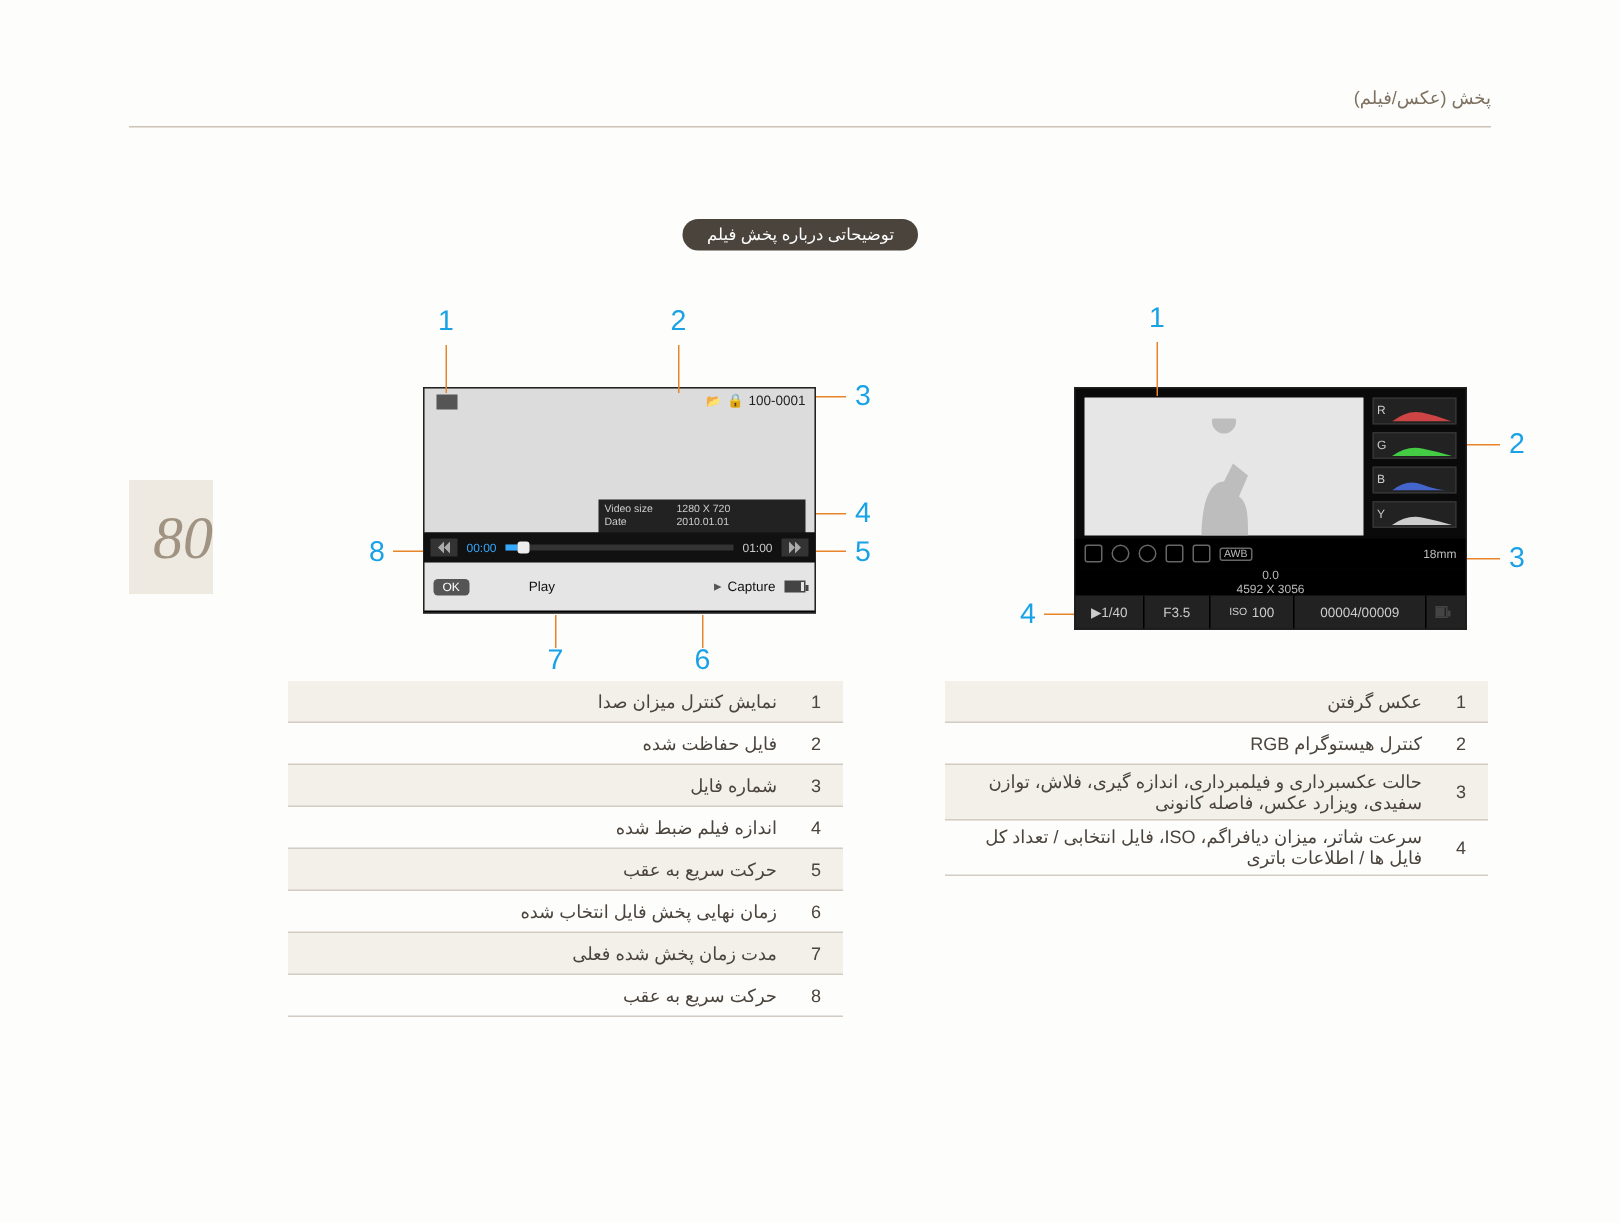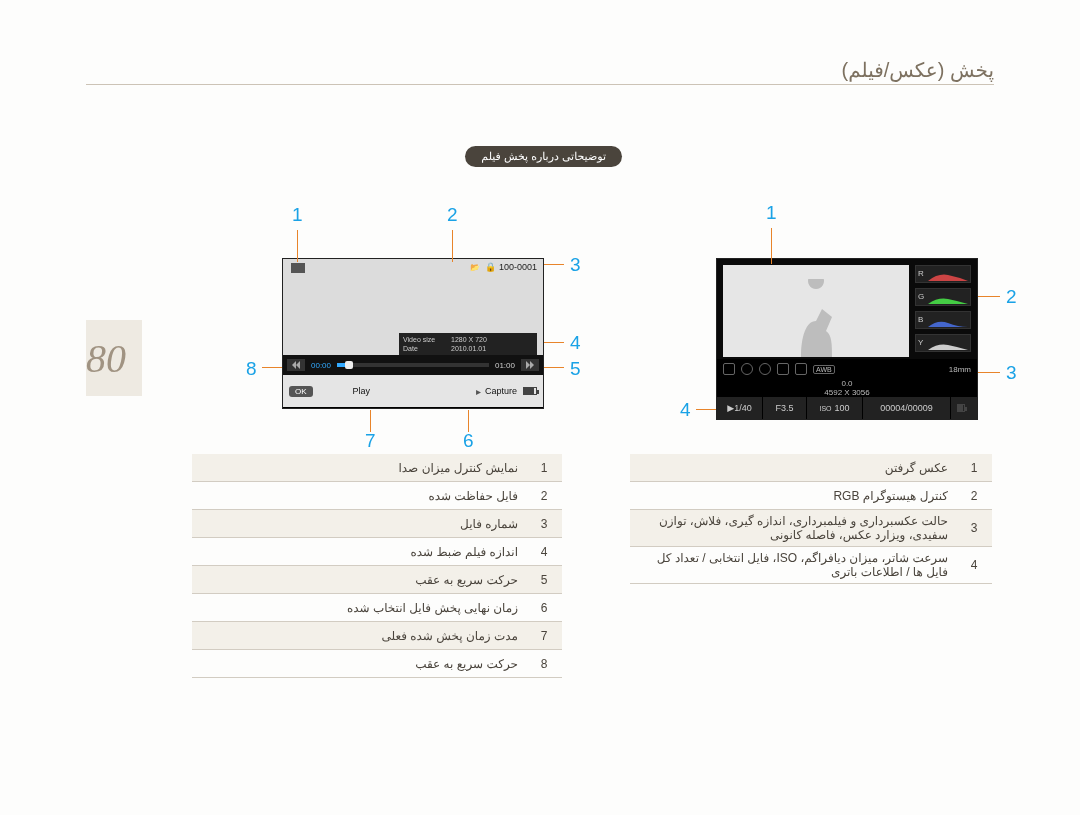--- a/index.html
+++ b/index.html
@@ -8,54 +8,54 @@
     height: 815px;
     background: #fdfdfc;
     font-family: Arial, "Helvetica Neue", sans-serif;
     position: relative;
     color: #333;
   }
   .page-title {
     position: absolute;
     top: 58px;
     right: 86px;
-    font-size: 20px;
+    font-size: 12px;
     color: #7d7160;
     direction: rtl;
   }
   .title-rule {
     position: absolute;
     top: 84px;
     left: 86px;
     right: 86px;
     border-bottom: 1px solid #ccc3b6;
   }
   .page-num-block {
     position: absolute;
     top: 320px;
     left: 86px;
     width: 56px;
     height: 76px;
     background: #eeeae2;
     display: flex;
     align-items: center;
-    justify-content: flex-start;
+    justify-content: flex-end;
   }
   .page-num {
     font-size: 40px;
     font-style: italic;
     color: #a09382;
     font-family: Georgia, serif;
   }
 
   
   .band-title {
     position: absolute;
     top: 146px;
-    right: 458px;
+    right: 468px;
     background: #4a443c;
     color: #fff;
     font-size: 11px;
     padding: 4px 16px;
     border-radius: 11px;
     direction: rtl;
   }
 
   
   .movie-screen {

